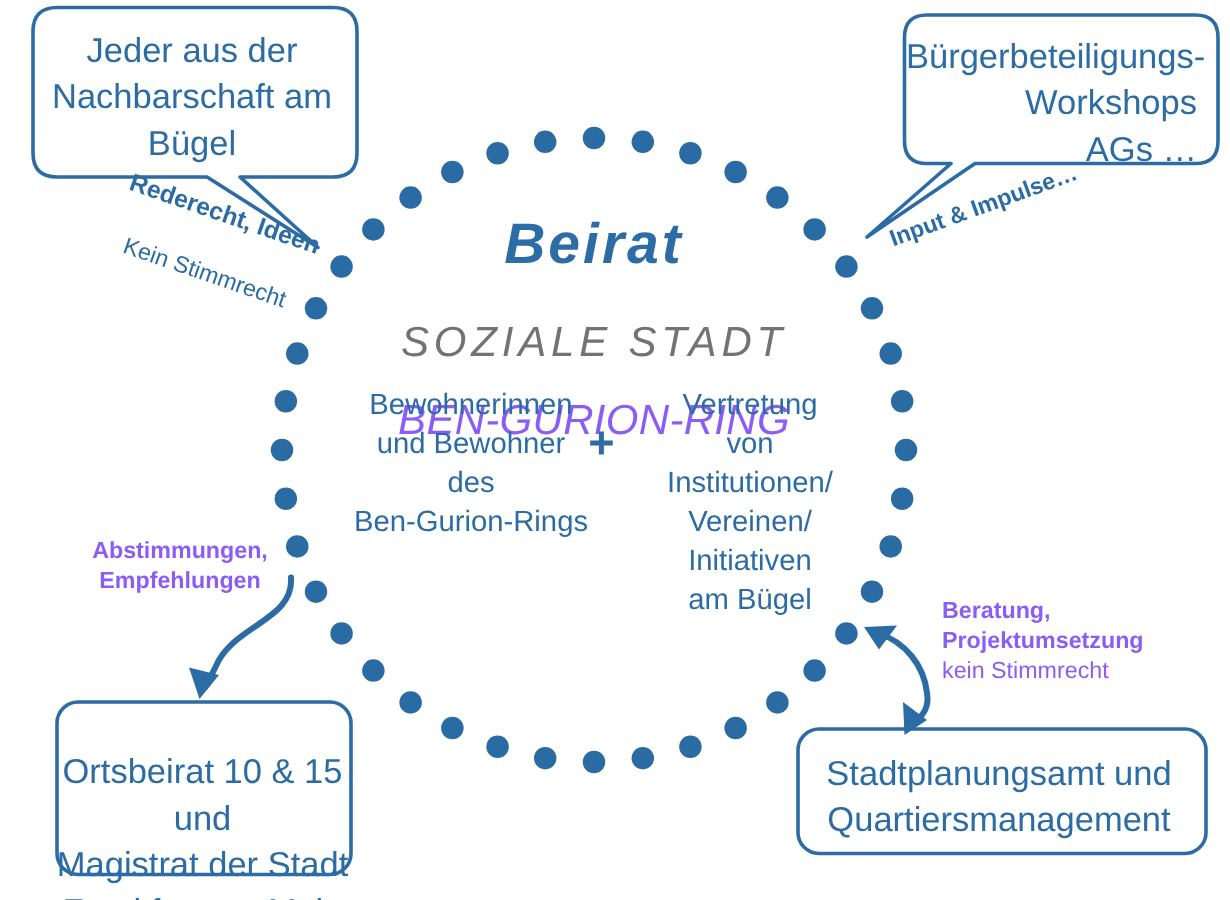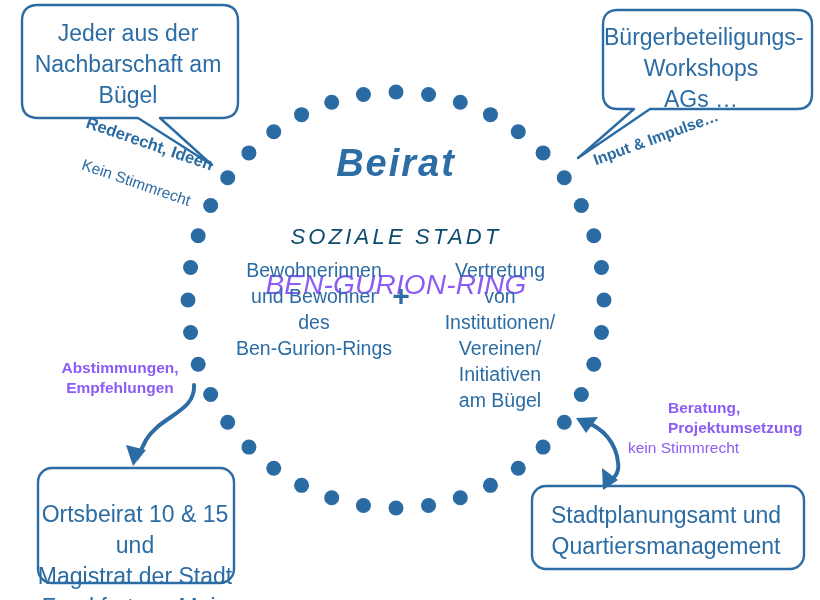--- a/index.html
+++ b/index.html
@@ -46,24 +46,24 @@
     font-style: italic;
   }
   #title-main {
     font-size: 38px;
     font-weight: bold;
     letter-spacing: 2px;
     color: #2d6da5;
     line-height: 1.05;
   }
   #title-sub1 {
-    font-size: 22px;
+    font-size: 28px;
     letter-spacing: 3.2px;
-    color: #0c4a6e;
-    margin-top: 20px;
+    color: #737373;
+    margin-top: 8px;
     line-height: 1.15;
   }
   #title-sub2 {
     font-size: 28px;
     letter-spacing: 0.2px;
     color: #8b5cf6;
     line-height: 1.15;
   }
 
   
@@ -95,21 +95,21 @@
     width: 170px;
     font-size: 19.5px;
   }
 
   
   .bubble-text {
     font-size: 23px;
     line-height: 1.35;
   }
   #bubble-tl-text { left: 24px;  top: 18px;  width: 208px; }
-  #bubble-tr-text { left: 604px; top: 22px;  width: 194px; }
+  #bubble-tr-text { left: 604px; top: 22px;  width: 194px; text-align: right; }
   #box-bl-text    { left: 36px;  top: 499px; width: 198px; }
   #box-br-text    { left: 534px; top: 500px; width: 264px; }
 
   
   .rot {
     position: absolute;
     color: #2c6ca4;
     text-align: center;
     white-space: pre-line;
     line-height: 1.3;
@@ -149,21 +149,21 @@
     font-weight: bold;
     text-align: center;
   }
   #ann-br {
     left: 628px;
     top: 398px;
     width: 180px;
     font-size: 15.5px;
     text-align: left;
   }
-  #ann-br .b { font-weight: bold; display: block; margin-left: 40px; }
+  #ann-br .b { font-weight: bold; display: block; }
   #ann-br .n { font-weight: normal; display: block; }
 </style>
 </head>
 <body>
 
 <div id="stage">
 
   <svg id="art" viewBox="0 0 820 600">
 
     <g>

